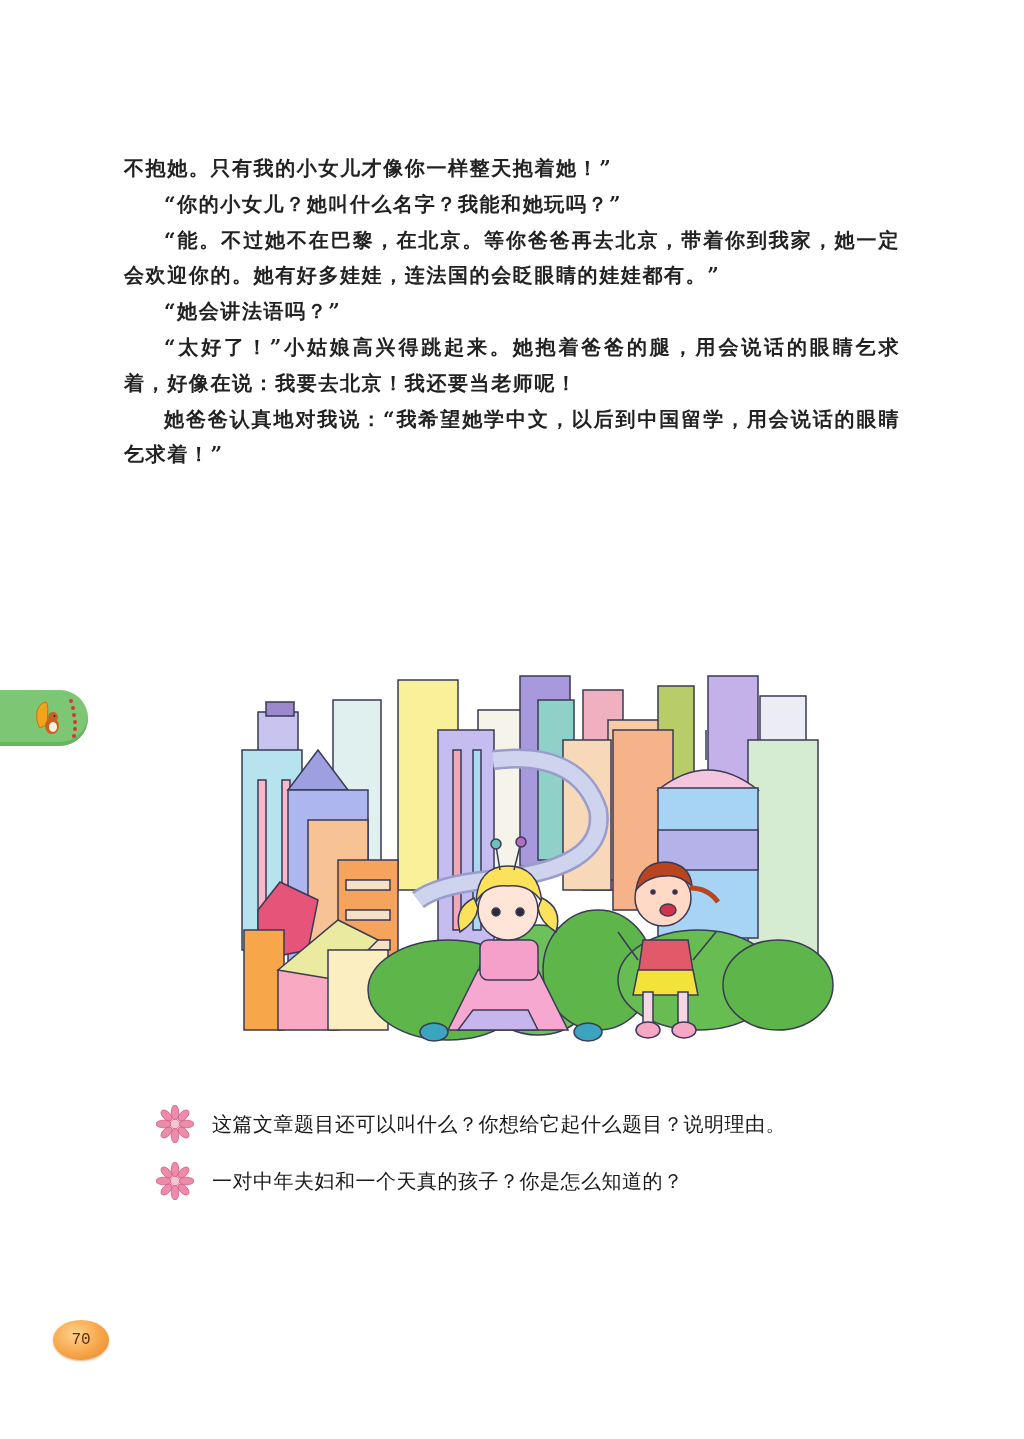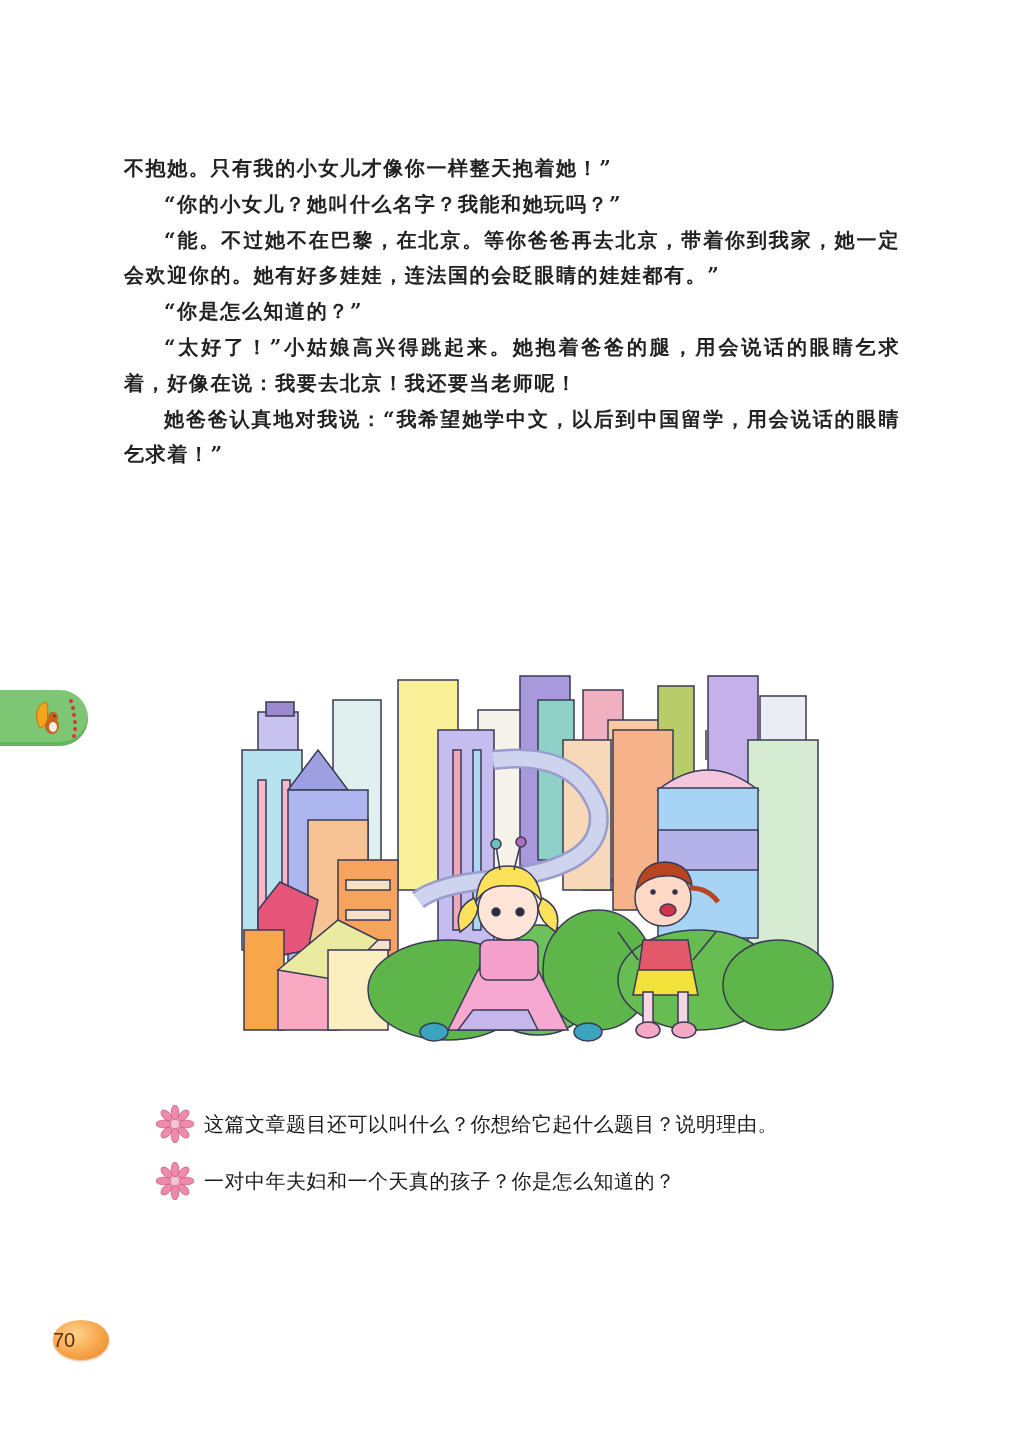--- a/index.html
+++ b/index.html
@@ -77,20 +77,21 @@
       width: 720px;
       font-family: "DejaVu Sans", "Liberation Sans", sans-serif;
       font-size: 20px;
       color: #1a1a1a;
     }
     .question {
       display: flex;
       align-items: center;
       height: 40px;
       margin-bottom: 17px;
+      gap: 8px;
     }
     .question .flower {
       width: 38px;
       height: 38px;
       margin-right: 10px;
       flex: 0 0 auto;
     }
     .question .q-text {
       letter-spacing: 0.5px;
     }
@@ -98,33 +99,34 @@
       position: absolute;
       left: 53px;
       top: 1320px;
       width: 56px;
       height: 40px;
       border-radius: 50%;
       background: radial-gradient(ellipse at 40% 35%, #ffd28a 0%, #f6a54a 55%, #e5852a 100%);
       box-shadow: 0 1px 2px rgba(200,110,30,0.5);
       display: flex;
       align-items: center;
-      font-family: Liberation Sans, sans-serif;
-      font-size: 20px;
+      justify-content: center;
+      font-family: Liberation Mono, monospace;
+      font-size: 16px;
       color: #5a2d10;
     }
   </style>
 </head>
 <body>
 
 <div class="body-text">
   <p>不抱她。只有我的小女儿才像你一样整天抱着她！”</p>
   <p class="indent">“你的小女儿？她叫什么名字？我能和她玩吗？”</p>
   <p class="indent">“能。不过她不在巴黎，在北京。等你爸爸再去北京，带着你到我家，她一定会欢迎你的。她有好多娃娃，连法国的会眨眼睛的娃娃都有。”</p>
-  <p class="indent">“你是怎么知道的？”</p>
+  <p class="indent">“她会讲法语吗？”</p>
   <p class="indent">“太好了！”小姑娘高兴得跳起来。她抱着爸爸的腿，用会说话的眼睛乞求着，好像在说：我要去北京！我还要当老师呢！</p>
   <p class="indent">她爸爸认真地对我说：“我希望她学中文，以后到中国留学，用会说话的眼睛乞求着！”</p>
 </div>
 
 <div class="side-tab">
   <svg class="squirrel" viewBox="0 0 28 40">
     <path d="M6 30 C0 20, 2 6, 12 4 C16 10, 12 18, 14 26 Z" fill="#f2a41e" stroke="#c27010" stroke-width="1"></path>
     <ellipse cx="18" cy="28" rx="7" ry="8" fill="#c8621c"></ellipse>
     <circle cx="19" cy="19" r="5" fill="#c8621c"></circle>
     <ellipse cx="19" cy="29" rx="4" ry="5" fill="#f5efe6"></ellipse>

